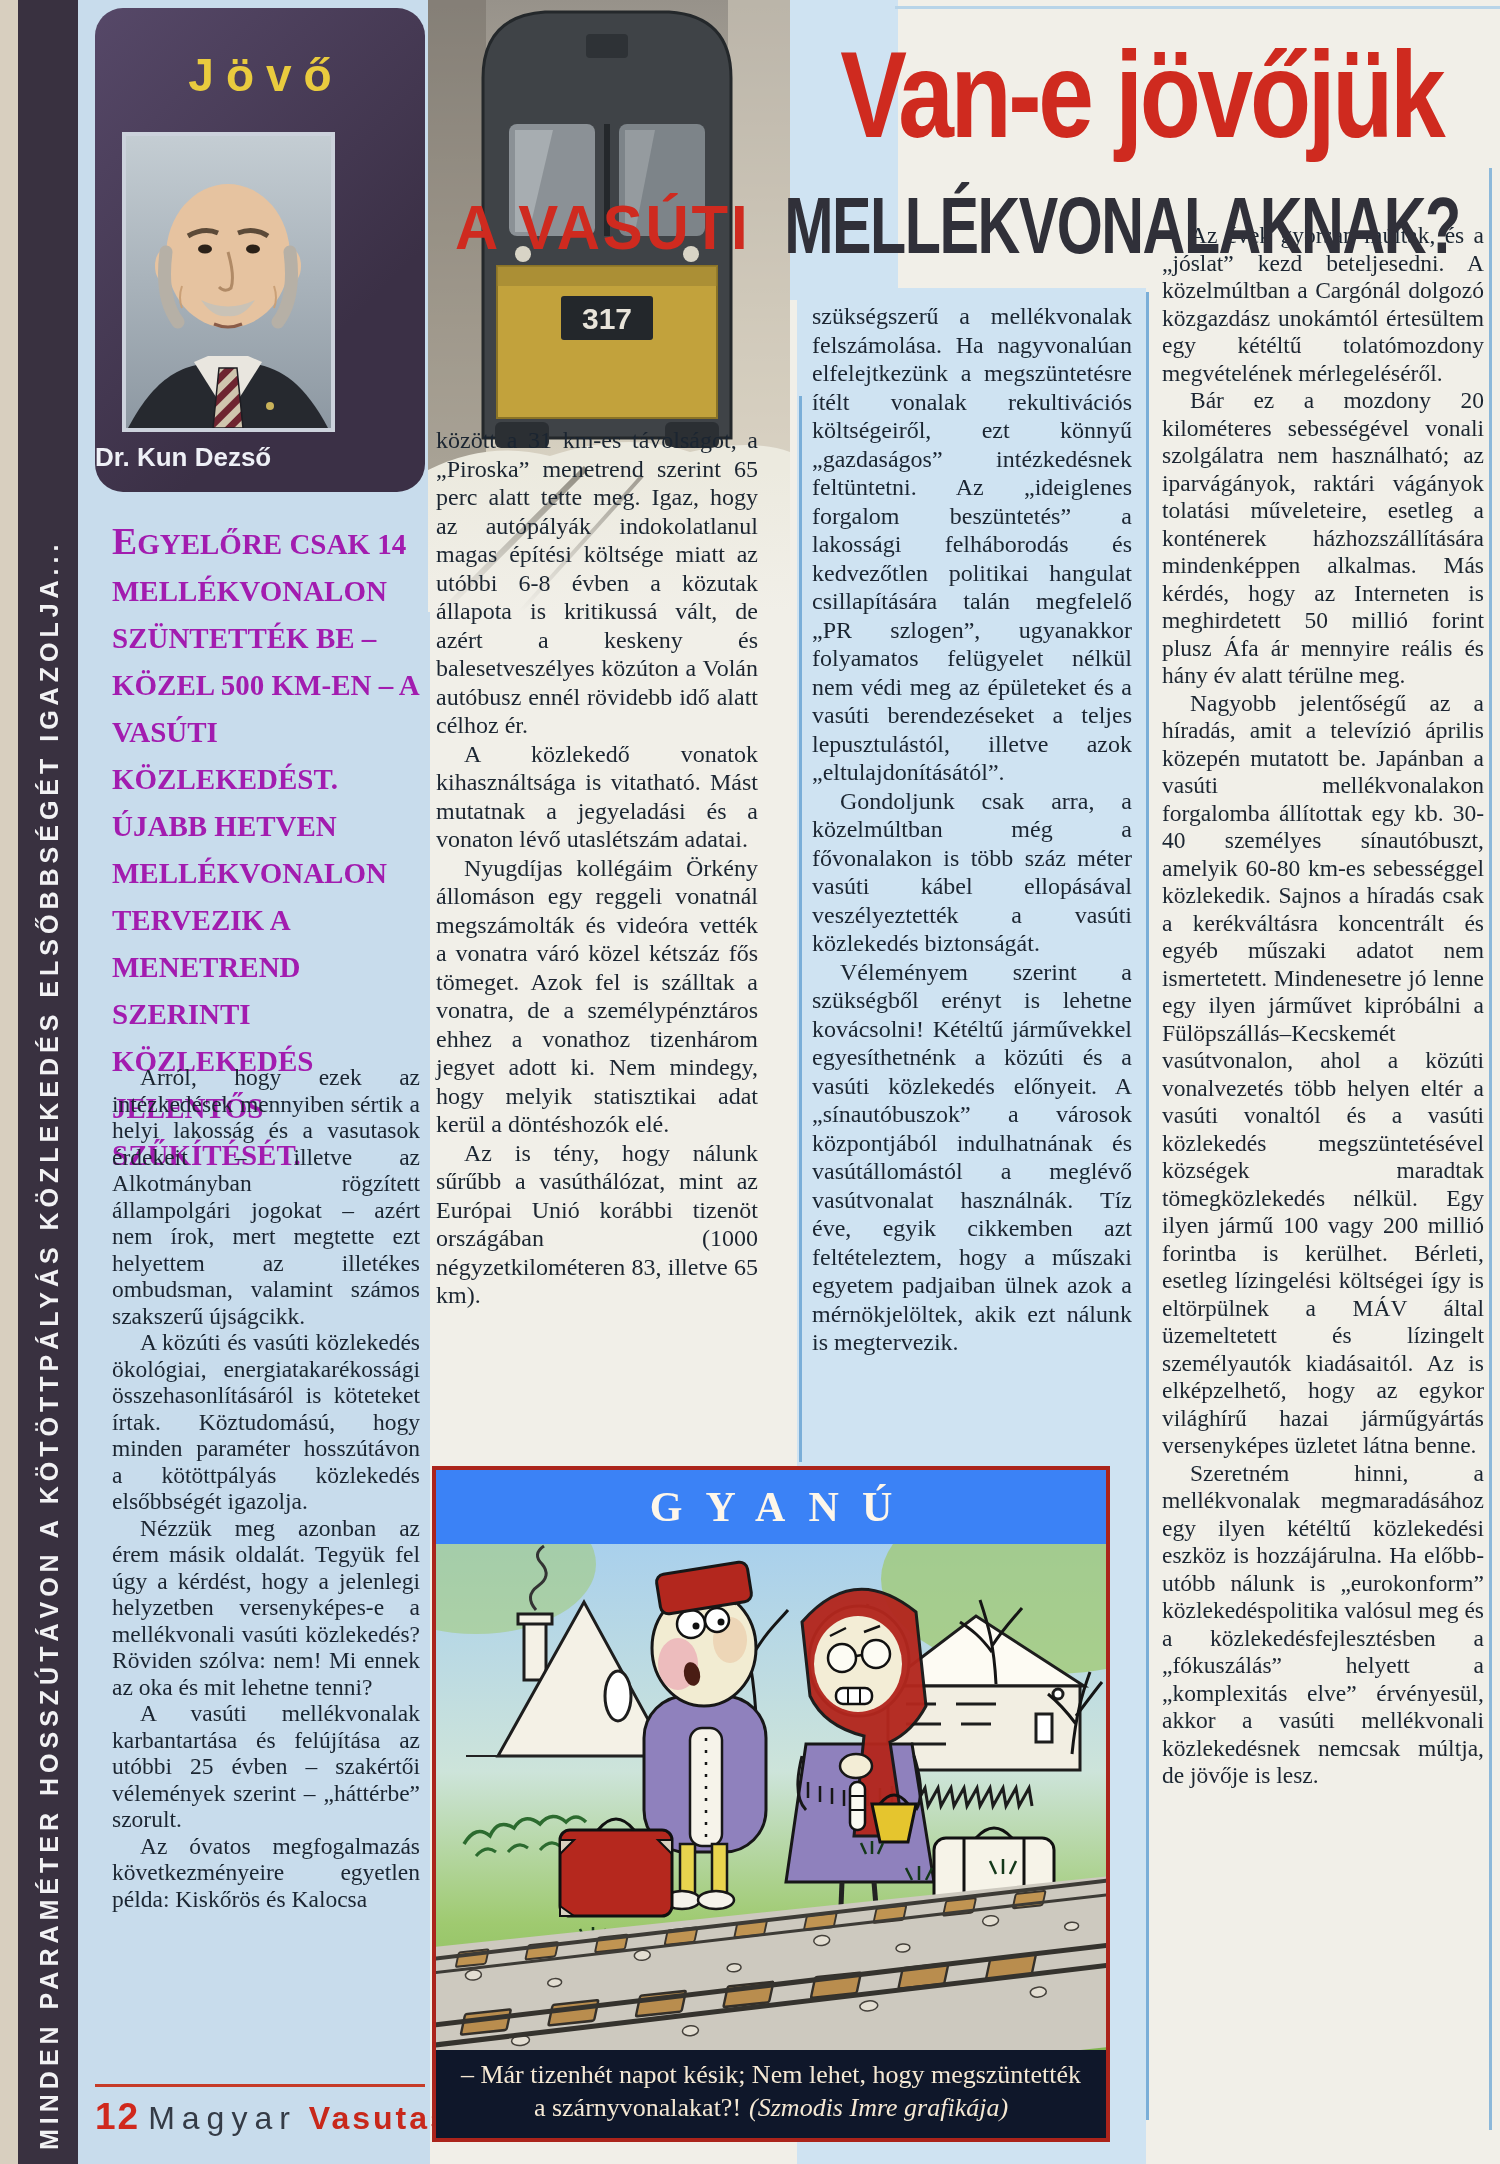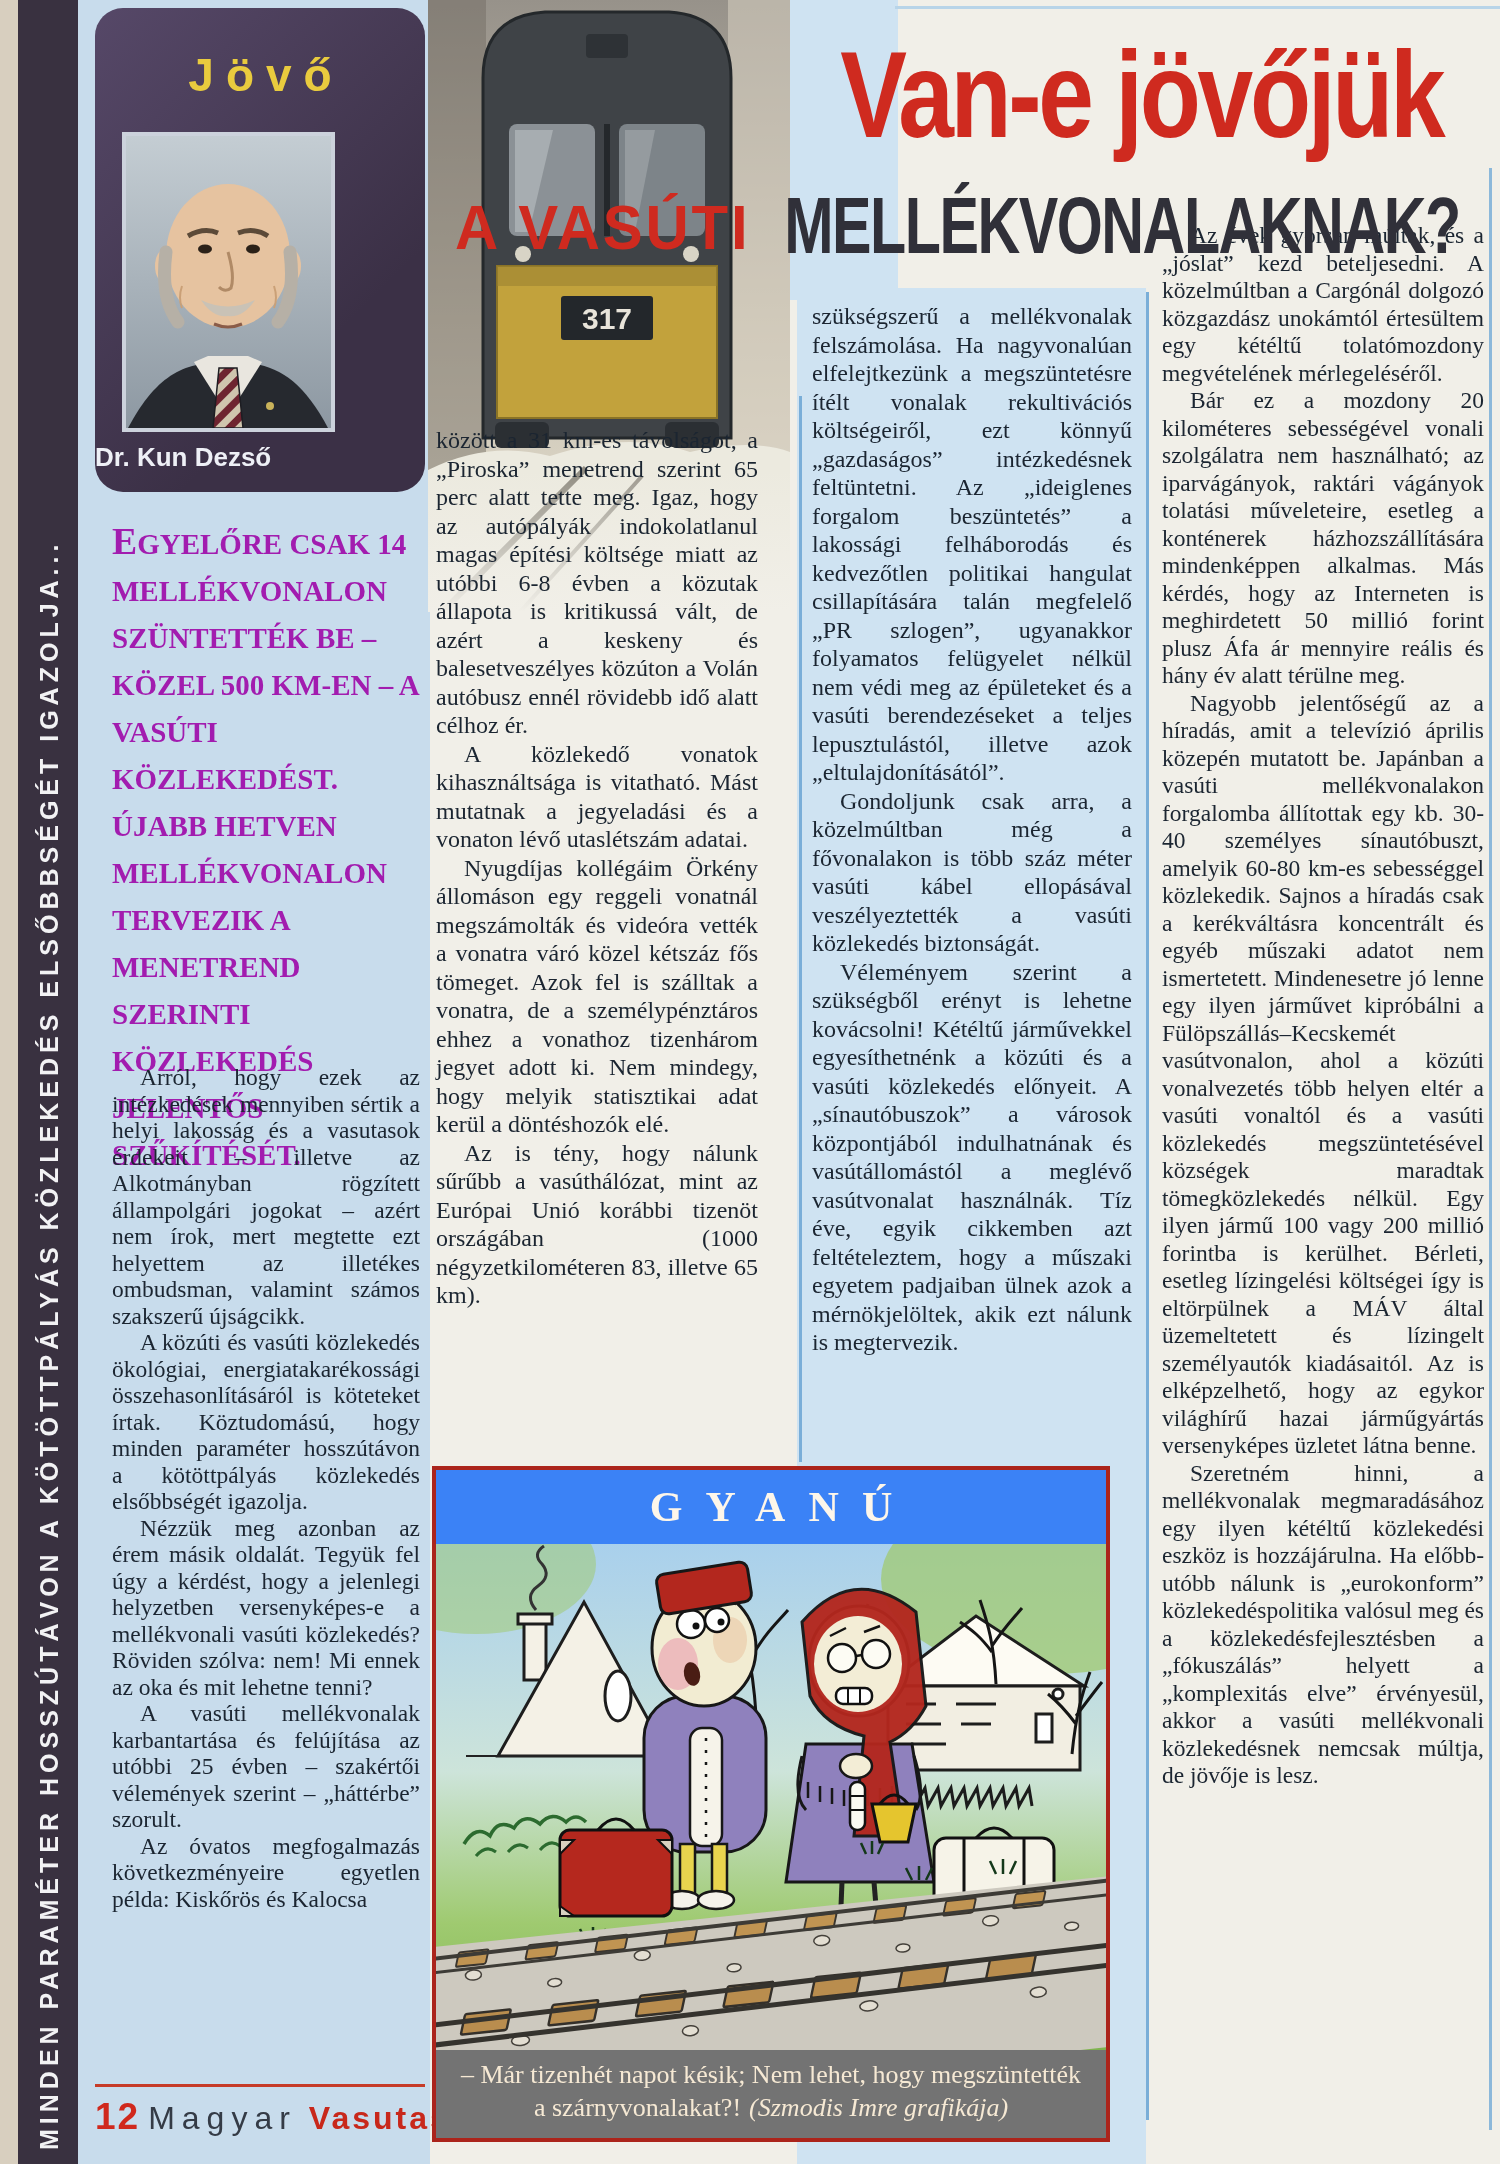--- a/index.html
+++ b/index.html
@@ -59,21 +59,21 @@
   .col2{left:436px;top:426px;width:322px;font:24px/28.5px "Liberation Serif",serif;}
   .col3{left:812px;top:302px;width:320px;font:24px/28.5px "Liberation Serif",serif;}
   .col4{left:1162px;top:222px;width:322px;font:23.5px/27.5px "Liberation Serif",serif;}
 
   
   .cartoon-box{left:432px;top:1466px;width:678px;height:676px;border:4px solid #ab241b;
       box-sizing:border-box;background:#fff;z-index:7;}
   .cartoon-head{height:74px;background:#3b82f6;display:flex;align-items:center;justify-content:center;
       font:bold 42px "Liberation Serif",serif;color:#fdf6ea;letter-spacing:.55em;text-indent:.55em;}
   .cartoon-art{height:506px;overflow:hidden;}
-  .cartoon-cap{height:88px;background:#737373;color:#f6e9d4;text-align:center;
+  .cartoon-cap{height:88px;background:#0f172a;color:#f6e9d4;text-align:center;
       font:26px/33px "Liberation Serif",serif;padding:8px 18px 0 18px;box-sizing:border-box;}
   .cartoon-cap .credit{font-style:italic;margin-left:8px;}
 
   
   .footer-rule{left:95px;top:2084px;width:330px;height:3px;background:#c63b28;z-index:5;}
   .footer{left:95px;top:2096px;width:335px;z-index:5;white-space:nowrap;
       font-family:"Liberation Sans",sans-serif;}
   .footer .num{font-weight:bold;font-size:37px;color:#d0281c;letter-spacing:2px;}
   .footer .name1{font-size:32px;color:#343b46;letter-spacing:7px;margin-left:8px;}
   .footer .name2{font-weight:bold;font-size:32px;color:#c8281b;letter-spacing:3px;margin-left:12px;}

